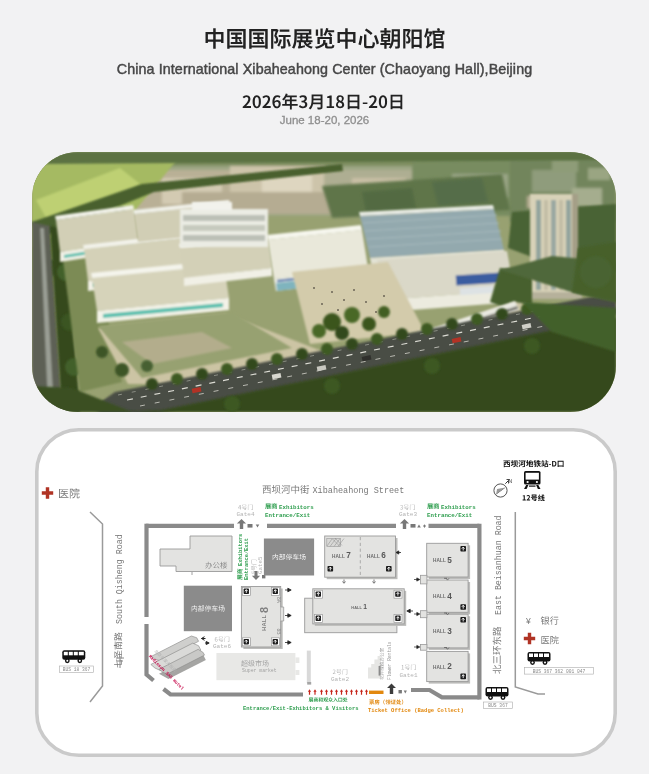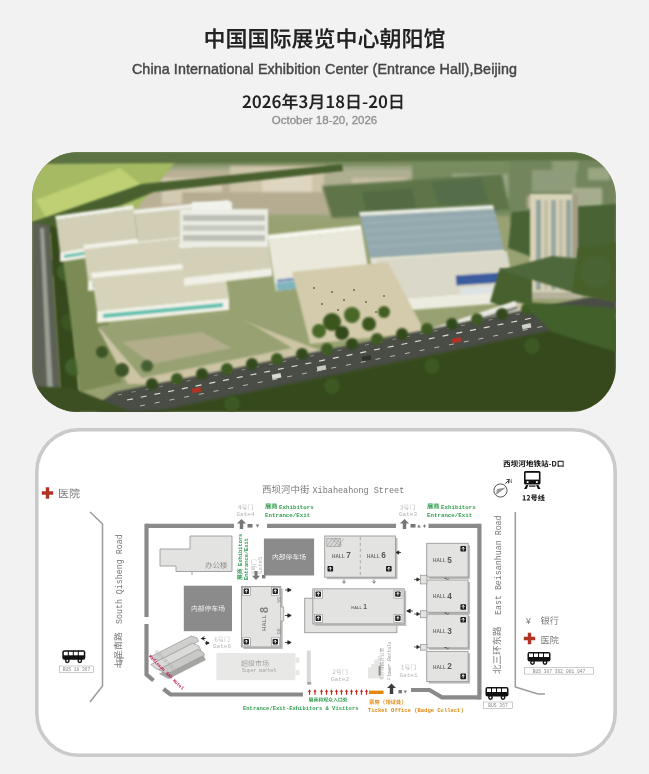--- a/index.html
+++ b/index.html
@@ -4,27 +4,27 @@
 html,body{margin:0;padding:0}
 body{width:649px;height:774px;background:#f2f2f3;font-family:"Liberation Sans",sans-serif;overflow:hidden;position:relative}
 .abs{position:absolute}
 </style></head>
 <body>
 
 <svg class="abs" style="left:0;top:0" width="649" height="150">
     <path d="M 205.5 32.0 H 223.5 V 42.9 H 221.1 V 34.3 H 207.9 V 43.0 H 205.5 Z M 206.7 39.4 H 222.5 V 41.7 H 206.7 Z M 213.2 28.2 H 215.7 V 48.7 H 213.2 Z M 230.9 32.6 H 241.9 V 34.7 H 230.9 Z M 231.5 37.1 H 241.4 V 39.1 H 231.5 Z M 230.7 42.0 H 242.3 V 43.9 H 230.7 Z M 235.3 33.3 H 237.5 V 43.0 H 235.3 Z M 238.4 39.8 239.9 39.1 Q 240.4 39.6 240.9 40.2 Q 241.5 40.8 241.8 41.3 L 240.2 42.2 Q 239.9 41.7 239.4 41.0 Q 238.9 40.4 238.4 39.8 Z M 227.2 29.1 H 245.7 V 48.7 H 243.2 V 31.2 H 229.6 V 48.7 H 227.2 Z M 228.5 45.4 H 244.4 V 47.6 H 228.5 Z M 252.9 32.6 H 263.9 V 34.7 H 252.9 Z M 253.5 37.1 H 263.4 V 39.1 H 253.5 Z M 252.7 42.0 H 264.3 V 43.9 H 252.7 Z M 257.3 33.3 H 259.5 V 43.0 H 257.3 Z M 260.4 39.8 261.9 39.1 Q 262.4 39.6 262.9 40.2 Q 263.5 40.8 263.8 41.3 L 262.2 42.2 Q 261.9 41.7 261.4 41.0 Q 260.9 40.4 260.4 39.8 Z M 249.2 29.1 H 267.7 V 48.7 H 265.2 V 31.2 H 251.6 V 48.7 H 249.2 Z M 250.5 45.4 H 266.4 V 47.6 H 250.5 Z M 271.1 29.1 H 276.6 V 31.2 H 273.3 V 48.7 H 271.1 Z M 276.1 29.1 H 276.5 L 276.9 29.0 L 278.6 29.9 Q 278.1 31.2 277.5 32.8 Q 277.0 34.3 276.4 35.6 Q 277.6 37.0 277.9 38.1 Q 278.3 39.3 278.3 40.3 Q 278.3 41.3 278.0 42.0 Q 277.8 42.7 277.2 43.1 Q 277.0 43.3 276.6 43.4 Q 276.3 43.5 275.9 43.6 Q 275.6 43.6 275.2 43.6 Q 274.8 43.6 274.4 43.6 Q 274.3 43.2 274.2 42.6 Q 274.1 42.0 273.8 41.6 Q 274.1 41.6 274.4 41.6 Q 274.7 41.6 274.9 41.6 Q 275.3 41.6 275.6 41.4 Q 275.8 41.3 275.9 40.9 Q 276.0 40.5 276.0 40.0 Q 276.0 39.2 275.6 38.2 Q 275.3 37.1 274.2 35.9 Q 274.5 35.1 274.8 34.3 Q 275.0 33.4 275.3 32.6 Q 275.5 31.8 275.7 31.0 Q 275.9 30.3 276.1 29.7 Z M 279.7 29.6 H 289.4 V 31.8 H 279.7 Z M 278.7 34.9 H 290.6 V 37.1 H 278.7 Z M 283.2 36.0 H 285.6 V 45.9 Q 285.6 46.8 285.4 47.4 Q 285.2 47.9 284.6 48.2 Q 284.0 48.5 283.2 48.6 Q 282.4 48.7 281.2 48.7 Q 281.2 48.2 281.0 47.5 Q 280.8 46.8 280.6 46.2 Q 281.3 46.3 281.9 46.3 Q 282.5 46.3 282.8 46.2 Q 283.0 46.2 283.1 46.2 Q 283.2 46.1 283.2 45.9 Z M 286.5 39.8 288.5 39.1 Q 289.0 40.2 289.5 41.5 Q 289.9 42.7 290.3 43.9 Q 290.6 45.1 290.8 46.0 L 288.6 46.8 Q 288.5 45.9 288.2 44.7 Q 287.9 43.5 287.4 42.2 Q 287.0 40.9 286.5 39.8 Z M 279.8 39.2 282.0 39.7 Q 281.6 41.0 281.2 42.3 Q 280.7 43.5 280.2 44.7 Q 279.6 45.8 279.1 46.7 Q 278.9 46.5 278.5 46.3 Q 278.2 46.0 277.8 45.8 Q 277.5 45.6 277.2 45.5 Q 278.1 44.3 278.8 42.6 Q 279.4 40.9 279.8 39.2 Z M 297.3 36.6 H 311.6 V 38.5 H 297.3 Z M 296.8 40.3 H 312.5 V 42.3 H 296.8 Z M 300.3 34.7 H 302.4 V 41.3 H 300.3 Z M 306.0 34.7 H 308.2 V 41.2 H 306.0 Z M 294.4 29.2 H 296.8 V 35.7 Q 296.8 37.1 296.7 38.8 Q 296.6 40.5 296.3 42.3 Q 296.1 44.0 295.5 45.7 Q 295.0 47.4 294.1 48.8 Q 293.9 48.6 293.5 48.3 Q 293.1 48.1 292.8 47.9 Q 292.3 47.7 292.0 47.5 Q 292.9 46.3 293.3 44.8 Q 293.8 43.2 294.1 41.7 Q 294.3 40.0 294.3 38.5 Q 294.4 37.0 294.4 35.7 Z M 295.9 29.2 H 311.3 V 34.8 H 295.9 V 32.8 H 308.9 V 31.2 H 295.9 Z M 305.1 41.1 Q 306.0 43.3 307.9 44.7 Q 309.9 46.2 312.8 46.8 Q 312.4 47.1 312.0 47.7 Q 311.6 48.3 311.4 48.7 Q 308.3 47.9 306.2 46.1 Q 304.2 44.3 303.2 41.5 Z M 309.8 42.1 311.6 43.3 Q 310.8 44.0 309.7 44.6 Q 308.6 45.2 307.8 45.6 L 306.2 44.5 Q 306.8 44.2 307.5 43.8 Q 308.2 43.4 308.8 42.9 Q 309.4 42.5 309.8 42.1 Z M 298.6 48.8 298.5 47.1 299.4 46.4 305.0 45.2 Q 304.9 45.7 304.9 46.2 Q 304.8 46.8 304.9 47.2 Q 303.0 47.6 301.8 47.9 Q 300.6 48.1 300.0 48.3 Q 299.4 48.5 299.1 48.6 Q 298.8 48.7 298.6 48.8 Z M 298.6 48.8 Q 298.5 48.5 298.4 48.2 Q 298.2 47.8 298.1 47.5 Q 297.9 47.1 297.7 46.9 Q 298.0 46.7 298.4 46.2 Q 298.8 45.7 298.8 44.9 V 41.2 L 301.0 41.3 V 46.4 Q 301.0 46.4 300.8 46.6 Q 300.5 46.8 300.2 47.0 Q 299.8 47.3 299.4 47.6 Q 299.1 47.9 298.8 48.3 Q 298.6 48.6 298.6 48.8 Z M 326.3 30.2 H 334.2 V 32.3 H 326.3 Z M 326.1 28.1 328.4 28.6 Q 328.0 30.0 327.6 31.3 Q 327.1 32.7 326.5 33.9 Q 325.9 35.1 325.3 36.0 Q 325.1 35.8 324.7 35.6 Q 324.3 35.3 323.9 35.1 Q 323.6 34.9 323.3 34.8 Q 324.2 33.6 325.0 31.8 Q 325.7 30.0 326.1 28.1 Z M 327.9 33.3 330.0 32.5 Q 330.4 33.0 330.9 33.6 Q 331.4 34.2 331.7 34.7 Q 332.1 35.3 332.3 35.8 L 330.2 36.7 Q 330.0 36.2 329.6 35.6 Q 329.3 35.0 328.8 34.4 Q 328.4 33.8 327.9 33.3 Z M 315.8 29.4 H 318.1 V 35.8 H 315.8 Z M 320.4 28.4 H 322.7 V 36.5 H 320.4 Z M 325.0 42.8 H 327.3 V 45.8 Q 327.3 46.2 327.5 46.3 Q 327.7 46.4 328.4 46.4 Q 328.6 46.4 329.0 46.4 Q 329.3 46.4 329.8 46.4 Q 330.3 46.4 330.7 46.4 Q 331.1 46.4 331.3 46.4 Q 331.7 46.4 331.9 46.3 Q 332.1 46.2 332.2 45.7 Q 332.3 45.3 332.3 44.4 Q 332.7 44.7 333.3 44.9 Q 333.9 45.1 334.4 45.2 Q 334.2 46.5 333.9 47.2 Q 333.7 47.9 333.1 48.1 Q 332.5 48.4 331.5 48.4 Q 331.4 48.4 331.0 48.4 Q 330.7 48.4 330.2 48.4 Q 329.8 48.4 329.4 48.4 Q 328.9 48.4 328.6 48.4 Q 328.3 48.4 328.1 48.4 Q 326.9 48.4 326.2 48.2 Q 325.5 47.9 325.2 47.4 Q 325.0 46.8 325.0 45.8 Z M 323.1 40.0 H 325.6 V 41.8 Q 325.6 42.5 325.4 43.2 Q 325.2 43.9 324.7 44.7 Q 324.1 45.4 323.1 46.1 Q 322.1 46.9 320.4 47.5 Q 318.7 48.2 316.3 48.7 Q 316.2 48.4 315.9 48.1 Q 315.7 47.8 315.4 47.4 Q 315.1 47.1 314.8 46.8 Q 317.1 46.4 318.6 45.9 Q 320.2 45.4 321.1 44.8 Q 322.0 44.3 322.4 43.8 Q 322.9 43.2 323.0 42.7 Q 323.1 42.2 323.1 41.7 Z M 317.4 37.1 H 331.9 V 43.9 H 329.4 V 39.1 H 319.8 V 44.1 H 317.4 Z M 337.5 32.0 H 355.5 V 42.9 H 353.1 V 34.3 H 339.9 V 43.0 H 337.5 Z M 338.7 39.4 H 354.5 V 41.7 H 338.7 Z M 345.2 28.2 H 347.7 V 48.7 H 345.2 Z M 364.0 34.4 H 366.4 V 44.9 Q 366.4 45.7 366.7 45.9 Q 366.9 46.1 367.8 46.1 Q 368.0 46.1 368.4 46.1 Q 368.9 46.1 369.4 46.1 Q 370.0 46.1 370.5 46.1 Q 371.0 46.1 371.2 46.1 Q 371.8 46.1 372.1 45.7 Q 372.4 45.4 372.5 44.5 Q 372.7 43.6 372.7 41.8 Q 373.0 42.0 373.4 42.2 Q 373.8 42.4 374.2 42.6 Q 374.7 42.7 375.0 42.8 Q 374.8 44.9 374.5 46.1 Q 374.2 47.3 373.4 47.8 Q 372.7 48.3 371.4 48.3 Q 371.2 48.3 370.8 48.3 Q 370.4 48.3 369.9 48.3 Q 369.4 48.3 368.9 48.3 Q 368.4 48.3 368.0 48.3 Q 367.6 48.3 367.5 48.3 Q 366.1 48.3 365.4 48.0 Q 364.6 47.7 364.3 46.9 Q 364.0 46.2 364.0 44.8 Z M 360.1 35.8 362.4 36.3 Q 362.3 37.6 362.0 39.3 Q 361.8 40.9 361.5 42.5 Q 361.1 44.1 360.7 45.3 L 358.3 44.3 Q 358.8 43.2 359.1 41.7 Q 359.5 40.3 359.7 38.8 Q 360.0 37.2 360.1 35.8 Z M 373.9 36.0 376.1 35.1 Q 376.7 36.4 377.3 37.9 Q 377.8 39.4 378.3 40.8 Q 378.7 42.2 378.9 43.4 L 376.6 44.4 Q 376.4 43.3 376.0 41.8 Q 375.6 40.4 375.0 38.8 Q 374.5 37.3 373.9 36.0 Z M 364.8 30.2 366.4 28.6 Q 367.4 29.3 368.6 30.1 Q 369.8 30.9 370.8 31.8 Q 371.9 32.6 372.5 33.3 L 370.8 35.1 Q 370.2 34.4 369.2 33.6 Q 368.1 32.7 367.0 31.8 Q 365.9 30.9 364.8 30.2 Z M 384.3 28.1 H 386.6 V 34.6 H 384.3 Z M 384.3 40.3 H 386.6 V 48.7 H 384.3 Z M 383.2 38.6 V 40.0 H 387.9 V 38.6 Z M 383.2 35.6 V 36.9 H 387.9 V 35.6 Z M 381.1 33.8 H 390.1 V 41.7 H 381.1 Z M 380.4 30.4 H 390.6 V 32.5 H 380.4 Z M 392.8 34.4 H 398.8 V 36.5 H 392.8 Z M 392.8 29.2 H 398.8 V 31.3 H 392.8 Z M 392.8 39.5 H 398.8 V 41.7 H 392.8 Z M 380.3 43.1 H 390.5 V 45.1 H 380.3 Z M 397.6 29.2 H 399.9 V 46.0 Q 399.9 46.9 399.7 47.4 Q 399.5 48.0 398.9 48.3 Q 398.4 48.6 397.5 48.6 Q 396.7 48.7 395.4 48.7 Q 395.4 48.4 395.3 47.9 Q 395.2 47.5 395.1 47.1 Q 394.9 46.7 394.7 46.4 Q 395.5 46.4 396.2 46.4 Q 396.9 46.4 397.1 46.4 Q 397.4 46.4 397.5 46.3 Q 397.6 46.2 397.6 45.9 Z M 391.7 29.2 H 393.9 V 36.9 Q 393.9 38.3 393.8 39.8 Q 393.7 41.4 393.3 43.0 Q 393.0 44.6 392.3 46.1 Q 391.7 47.6 390.6 48.7 Q 390.4 48.5 390.1 48.3 Q 389.7 48.0 389.3 47.8 Q 389.0 47.6 388.7 47.5 Q 389.7 46.4 390.3 45.0 Q 390.9 43.7 391.2 42.3 Q 391.5 40.9 391.6 39.6 Q 391.7 38.2 391.7 36.9 Z M 411.5 29.5 H 421.7 V 48.3 H 419.4 V 31.7 H 413.8 V 48.5 H 411.5 Z M 413.0 44.7 H 420.7 V 46.9 H 413.0 Z M 412.9 36.9 H 420.6 V 39.1 H 412.9 Z M 403.2 29.0 H 408.9 V 31.2 H 405.4 V 48.6 H 403.2 Z M 408.4 29.0 H 408.8 L 409.2 29.0 L 410.8 29.9 Q 410.2 31.3 409.6 32.8 Q 408.9 34.3 408.3 35.6 Q 409.2 36.4 409.7 37.3 Q 410.1 38.1 410.3 38.8 Q 410.5 39.6 410.5 40.2 Q 410.5 41.3 410.2 42.0 Q 410.0 42.7 409.4 43.1 Q 409.1 43.3 408.8 43.4 Q 408.4 43.5 408.0 43.6 Q 407.6 43.6 407.2 43.6 Q 406.7 43.6 406.3 43.6 Q 406.3 43.1 406.1 42.6 Q 406.0 41.9 405.7 41.5 Q 406.1 41.5 406.4 41.5 Q 406.8 41.5 407.0 41.5 Q 407.5 41.5 407.8 41.3 Q 408.1 41.1 408.2 40.8 Q 408.3 40.5 408.3 40.0 Q 408.3 39.1 407.9 38.1 Q 407.4 37.1 406.1 35.8 Q 406.4 35.1 406.8 34.3 Q 407.1 33.4 407.4 32.6 Q 407.7 31.8 408.0 31.0 Q 408.2 30.3 408.4 29.7 Z M 435.2 45.9 H 442.6 V 47.9 H 435.2 Z M 433.4 34.1 H 435.7 V 48.7 H 433.4 Z M 435.2 34.1 H 442.8 V 40.0 H 435.2 V 38.2 H 440.6 V 36.0 H 435.2 Z M 432.4 30.7 H 444.4 V 34.6 H 442.0 V 32.7 H 434.7 V 34.6 H 432.4 Z M 435.0 41.5 H 443.7 V 48.6 H 441.5 V 43.5 H 435.0 Z M 436.8 28.7 439.1 28.0 Q 439.4 28.5 439.7 29.2 Q 440.0 29.8 440.1 30.3 L 437.7 31.0 Q 437.6 30.5 437.4 29.9 Q 437.1 29.2 436.8 28.7 Z M 426.6 31.4 H 430.7 V 33.4 H 426.6 Z M 426.4 28.2 428.6 28.6 Q 428.4 30.4 427.9 32.1 Q 427.5 33.8 427.0 35.4 Q 426.4 36.9 425.8 38.0 Q 425.6 37.8 425.3 37.6 Q 425.0 37.3 424.6 37.0 Q 424.3 36.7 424.1 36.5 Q 424.6 35.5 425.1 34.1 Q 425.5 32.8 425.9 31.3 Q 426.2 29.7 426.4 28.2 Z M 430.1 31.4 H 430.5 L 430.8 31.3 L 432.4 31.7 Q 432.1 33.0 431.6 34.3 Q 431.2 35.6 430.7 36.5 L 428.9 35.9 Q 429.2 35.1 429.6 33.9 Q 429.9 32.7 430.1 31.7 Z M 427.0 48.6 426.6 46.5 427.2 45.7 431.6 42.6 Q 431.7 43.1 431.9 43.7 Q 432.1 44.3 432.3 44.7 Q 430.7 45.8 429.7 46.5 Q 428.8 47.2 428.2 47.6 Q 427.7 48.0 427.4 48.2 Q 427.2 48.4 427.0 48.6 Z M 427.0 48.6 Q 426.9 48.4 426.6 48.1 Q 426.4 47.8 426.2 47.5 Q 425.9 47.2 425.7 47.0 Q 425.9 46.8 426.3 46.4 Q 426.6 46.1 426.8 45.5 Q 427.1 45.0 427.1 44.4 V 36.2 H 429.4 V 45.7 Q 429.4 45.7 429.1 45.9 Q 428.9 46.2 428.5 46.5 Q 428.2 46.8 427.8 47.2 Q 427.5 47.6 427.2 48.0 Q 427.0 48.4 427.0 48.6 Z" fill="#222222"></path>
   </svg>
 
-<div class="abs" style="left:0;top:61px;width:649px;text-align:center;font-size:14.3px;color:#474747;-webkit-text-stroke:0.45px #474747;letter-spacing:0.1px">China International Exhibition Center (Entrance Hall),Beijing</div>
+<div class="abs" style="left:0;top:61px;width:649px;text-align:center;font-size:14.3px;color:#474747;-webkit-text-stroke:0.45px #474747;letter-spacing:0.1px">China International Xibaheahong Center (Chaoyang Hall),Beijing</div>
 
 <svg class="abs" style="left:0;top:0" width="649" height="150">
     <path d="M 242.7 108.0 V 106.7 Q 244.5 105.1 245.8 103.8 Q 247.0 102.4 247.6 101.3 Q 248.3 100.1 248.3 99.1 Q 248.3 98.5 248.0 98.0 Q 247.8 97.5 247.4 97.3 Q 246.9 97.0 246.2 97.0 Q 245.5 97.0 245.0 97.4 Q 244.4 97.8 243.9 98.3 L 242.6 97.1 Q 243.5 96.2 244.4 95.7 Q 245.3 95.2 246.5 95.2 Q 247.7 95.2 248.6 95.7 Q 249.4 96.2 249.9 97.0 Q 250.4 97.9 250.4 99.0 Q 250.4 100.2 249.8 101.4 Q 249.2 102.6 248.2 103.8 Q 247.3 105.0 246.0 106.2 Q 246.5 106.2 247.1 106.1 Q 247.6 106.1 248.1 106.1 H 251.0 V 108.0 Z M 256.8 108.2 Q 255.5 108.2 254.6 107.5 Q 253.7 106.8 253.2 105.3 Q 252.6 103.9 252.6 101.7 Q 252.6 99.5 253.2 98.1 Q 253.7 96.6 254.6 95.9 Q 255.5 95.2 256.8 95.2 Q 258.1 95.2 259.0 95.9 Q 259.9 96.6 260.4 98.1 Q 260.9 99.5 260.9 101.7 Q 260.9 103.9 260.4 105.3 Q 259.9 106.8 259.0 107.5 Q 258.1 108.2 256.8 108.2 Z M 256.8 106.5 Q 257.4 106.5 257.8 106.0 Q 258.3 105.6 258.6 104.5 Q 258.8 103.5 258.8 101.7 Q 258.8 99.9 258.6 98.9 Q 258.3 97.8 257.8 97.4 Q 257.4 97.0 256.8 97.0 Q 256.2 97.0 255.8 97.4 Q 255.3 97.8 255.0 98.9 Q 254.8 99.9 254.8 101.7 Q 254.8 103.5 255.0 104.5 Q 255.3 105.6 255.8 106.0 Q 256.2 106.5 256.8 106.5 Z M 262.5 108.0 V 106.7 Q 264.2 105.1 265.5 103.8 Q 266.7 102.4 267.3 101.3 Q 268.0 100.1 268.0 99.1 Q 268.0 98.5 267.7 98.0 Q 267.5 97.5 267.1 97.3 Q 266.6 97.0 266.0 97.0 Q 265.3 97.0 264.7 97.4 Q 264.1 97.8 263.6 98.3 L 262.3 97.1 Q 263.2 96.2 264.1 95.7 Q 265.0 95.2 266.3 95.2 Q 267.4 95.2 268.3 95.7 Q 269.2 96.2 269.6 97.0 Q 270.1 97.9 270.1 99.0 Q 270.1 100.2 269.5 101.4 Q 269.0 102.6 268.0 103.8 Q 267.0 105.0 265.7 106.2 Q 266.2 106.2 266.8 106.1 Q 267.3 106.1 267.8 106.1 H 270.7 V 108.0 Z M 276.9 108.2 Q 276.0 108.2 275.2 107.9 Q 274.4 107.5 273.8 106.7 Q 273.2 105.9 272.8 104.8 Q 272.4 103.6 272.4 101.9 Q 272.4 100.1 272.8 98.9 Q 273.2 97.6 273.9 96.8 Q 274.6 96.0 275.5 95.6 Q 276.3 95.2 277.3 95.2 Q 278.4 95.2 279.2 95.6 Q 280.0 96.0 280.5 96.6 L 279.3 97.9 Q 279.0 97.5 278.5 97.3 Q 277.9 97.0 277.4 97.0 Q 276.6 97.0 275.9 97.5 Q 275.3 98.0 274.9 99.0 Q 274.5 100.1 274.5 101.9 Q 274.5 103.5 274.8 104.6 Q 275.1 105.6 275.6 106.1 Q 276.2 106.5 276.8 106.5 Q 277.4 106.5 277.8 106.2 Q 278.2 105.9 278.4 105.4 Q 278.7 104.9 278.7 104.1 Q 278.7 103.3 278.4 102.8 Q 278.2 102.3 277.8 102.0 Q 277.4 101.7 276.7 101.7 Q 276.2 101.7 275.6 102.1 Q 275.0 102.4 274.5 103.2 L 274.4 101.7 Q 274.7 101.2 275.2 100.8 Q 275.7 100.5 276.2 100.3 Q 276.7 100.1 277.2 100.1 Q 278.2 100.1 279.0 100.6 Q 279.8 101.0 280.3 101.8 Q 280.7 102.7 280.7 104.1 Q 280.7 105.3 280.2 106.3 Q 279.7 107.2 278.8 107.7 Q 277.9 108.2 276.9 108.2 Z M 285.8 93.5 287.7 94.0 Q 287.2 95.3 286.6 96.5 Q 285.9 97.7 285.2 98.7 Q 284.5 99.7 283.7 100.5 Q 283.5 100.3 283.2 100.1 Q 283.0 99.9 282.7 99.7 Q 282.4 99.4 282.1 99.3 Q 282.9 98.6 283.6 97.7 Q 284.3 96.8 284.9 95.7 Q 285.4 94.7 285.8 93.5 Z M 286.0 95.5 H 296.8 V 97.3 H 285.1 Z M 284.9 99.5 H 296.5 V 101.2 H 286.7 V 104.9 H 284.9 Z M 282.2 104.0 H 297.7 V 105.8 H 282.2 Z M 289.9 96.4 H 291.8 V 109.5 H 289.9 Z M 303.0 108.2 Q 302.0 108.2 301.3 108.0 Q 300.5 107.8 299.9 107.4 Q 299.3 107.0 298.9 106.5 L 300.0 105.1 Q 300.5 105.6 301.2 106.0 Q 301.9 106.4 302.8 106.4 Q 303.5 106.4 304.0 106.2 Q 304.5 106.0 304.8 105.5 Q 305.1 105.1 305.1 104.5 Q 305.1 103.8 304.8 103.4 Q 304.5 102.9 303.7 102.6 Q 302.9 102.3 301.5 102.3 V 100.7 Q 302.7 100.7 303.4 100.5 Q 304.1 100.2 304.4 99.7 Q 304.7 99.3 304.7 98.7 Q 304.7 97.9 304.2 97.4 Q 303.7 97.0 302.9 97.0 Q 302.2 97.0 301.6 97.3 Q 301.0 97.6 300.4 98.1 L 299.3 96.7 Q 300.1 96.0 301.0 95.6 Q 301.9 95.2 303.0 95.2 Q 304.2 95.2 305.0 95.6 Q 305.9 96.0 306.4 96.7 Q 306.9 97.4 306.9 98.5 Q 306.9 99.6 306.4 100.3 Q 305.8 101.0 304.8 101.4 V 101.5 Q 305.5 101.7 306.1 102.1 Q 306.7 102.5 307.0 103.1 Q 307.3 103.8 307.3 104.6 Q 307.3 105.8 306.8 106.6 Q 306.2 107.4 305.2 107.8 Q 304.2 108.2 303.0 108.2 Z M 312.8 94.4 H 321.4 V 96.2 H 312.8 Z M 312.8 98.5 H 321.5 V 100.2 H 312.8 Z M 312.7 102.5 H 321.4 V 104.3 H 312.7 Z M 311.6 94.4 H 313.5 V 100.0 Q 313.5 101.1 313.3 102.3 Q 313.2 103.6 312.9 104.9 Q 312.5 106.2 311.9 107.4 Q 311.2 108.6 310.1 109.5 Q 310.0 109.3 309.7 109.0 Q 309.5 108.8 309.2 108.5 Q 308.9 108.3 308.7 108.2 Q 309.7 107.3 310.3 106.3 Q 310.9 105.3 311.1 104.2 Q 311.4 103.1 311.5 102.0 Q 311.6 100.9 311.6 99.9 Z M 320.6 94.4 H 322.5 V 107.1 Q 322.5 107.9 322.3 108.4 Q 322.0 108.8 321.5 109.1 Q 320.9 109.3 320.0 109.4 Q 319.1 109.4 317.7 109.4 Q 317.7 109.2 317.5 108.8 Q 317.4 108.5 317.3 108.1 Q 317.1 107.7 317.0 107.5 Q 317.6 107.5 318.2 107.5 Q 318.9 107.6 319.4 107.6 Q 319.8 107.6 320.0 107.6 Q 320.3 107.5 320.5 107.4 Q 320.6 107.3 320.6 107.1 Z M 326.7 108.0 V 106.2 H 329.5 V 97.9 H 327.2 V 96.5 Q 328.1 96.3 328.8 96.0 Q 329.4 95.8 330.0 95.4 H 331.7 V 106.2 H 334.1 V 108.0 Z M 340.1 108.2 Q 338.9 108.2 338.0 107.8 Q 337.0 107.4 336.5 106.6 Q 336.0 105.9 336.0 104.9 Q 336.0 104.1 336.3 103.4 Q 336.6 102.8 337.1 102.3 Q 337.6 101.9 338.2 101.6 V 101.5 Q 337.4 101.0 337.0 100.2 Q 336.5 99.5 336.5 98.5 Q 336.5 97.5 337.0 96.8 Q 337.4 96.0 338.3 95.6 Q 339.1 95.2 340.2 95.2 Q 341.3 95.2 342.1 95.7 Q 342.9 96.1 343.3 96.8 Q 343.8 97.6 343.8 98.6 Q 343.8 99.2 343.5 99.8 Q 343.3 100.3 342.9 100.7 Q 342.5 101.2 342.1 101.5 V 101.6 Q 342.7 101.9 343.2 102.3 Q 343.7 102.8 343.9 103.4 Q 344.2 104.1 344.2 104.9 Q 344.2 105.8 343.7 106.6 Q 343.2 107.4 342.3 107.8 Q 341.3 108.2 340.1 108.2 Z M 340.9 100.9 Q 341.4 100.4 341.7 99.9 Q 341.9 99.3 341.9 98.7 Q 341.9 98.2 341.7 97.7 Q 341.5 97.3 341.1 97.1 Q 340.7 96.8 340.1 96.8 Q 339.4 96.8 338.9 97.3 Q 338.5 97.7 338.5 98.5 Q 338.5 99.1 338.8 99.6 Q 339.1 100.0 339.7 100.3 Q 340.2 100.7 340.9 100.9 Z M 340.1 106.6 Q 340.7 106.6 341.2 106.4 Q 341.6 106.2 341.9 105.8 Q 342.1 105.4 342.1 104.8 Q 342.1 104.3 341.9 103.9 Q 341.7 103.5 341.3 103.2 Q 340.9 102.9 340.4 102.7 Q 339.8 102.4 339.2 102.2 Q 338.6 102.6 338.3 103.2 Q 337.9 103.9 337.9 104.7 Q 337.9 105.2 338.2 105.7 Q 338.5 106.1 339.0 106.4 Q 339.5 106.6 340.1 106.6 Z M 347.7 94.7 H 359.4 V 109.2 H 357.4 V 96.5 H 349.6 V 109.3 H 347.7 Z M 349.0 100.4 H 358.3 V 102.2 H 349.0 Z M 349.0 106.3 H 358.3 V 108.2 H 349.0 Z M 362.8 104.0 V 102.4 H 367.4 V 104.0 Z M 368.9 108.0 V 106.7 Q 370.7 105.1 372.0 103.8 Q 373.2 102.4 373.8 101.3 Q 374.5 100.1 374.5 99.1 Q 374.5 98.5 374.2 98.0 Q 374.0 97.5 373.6 97.3 Q 373.1 97.0 372.5 97.0 Q 371.7 97.0 371.2 97.4 Q 370.6 97.8 370.1 98.3 L 368.8 97.1 Q 369.7 96.2 370.6 95.7 Q 371.5 95.2 372.7 95.2 Q 373.9 95.2 374.8 95.7 Q 375.7 96.2 376.1 97.0 Q 376.6 97.9 376.6 99.0 Q 376.6 100.2 376.0 101.4 Q 375.4 102.6 374.4 103.8 Q 373.5 105.0 372.2 106.2 Q 372.7 106.2 373.3 106.1 Q 373.8 106.1 374.3 106.1 H 377.2 V 108.0 Z M 383.0 108.2 Q 381.8 108.2 380.8 107.5 Q 379.9 106.8 379.4 105.3 Q 378.8 103.9 378.8 101.7 Q 378.8 99.5 379.4 98.1 Q 379.9 96.6 380.8 95.9 Q 381.8 95.2 383.0 95.2 Q 384.3 95.2 385.2 95.9 Q 386.1 96.6 386.6 98.1 Q 387.1 99.5 387.1 101.7 Q 387.1 103.9 386.6 105.3 Q 386.1 106.8 385.2 107.5 Q 384.3 108.2 383.0 108.2 Z M 383.0 106.5 Q 383.6 106.5 384.1 106.0 Q 384.5 105.6 384.8 104.5 Q 385.0 103.5 385.0 101.7 Q 385.0 99.9 384.8 98.9 Q 384.5 97.8 384.1 97.4 Q 383.6 97.0 383.0 97.0 Q 382.4 97.0 382.0 97.4 Q 381.5 97.8 381.2 98.9 Q 381.0 99.9 381.0 101.7 Q 381.0 103.5 381.2 104.5 Q 381.5 105.6 382.0 106.0 Q 382.4 106.5 383.0 106.5 Z M 390.6 94.7 H 402.3 V 109.2 H 400.4 V 96.5 H 392.5 V 109.3 H 390.6 Z M 391.9 100.4 H 401.2 V 102.2 H 391.9 Z M 391.9 106.3 H 401.2 V 108.2 H 391.9 Z" fill="#222222"></path>
   </svg>
 
-<div class="abs" style="left:0;top:114px;width:649px;text-align:center;font-size:11.5px;color:#8e8e8e;-webkit-text-stroke:0.3px #8e8e8e">October 18-20, 2026</div>
+<div class="abs" style="left:0;top:114px;width:649px;text-align:center;font-size:11.5px;color:#8e8e8e;-webkit-text-stroke:0.3px #8e8e8e">June 18-20, 2026</div>
 
 <svg class="abs" style="left:32px;top:152px" width="584" height="260" viewBox="0 0 584 260">
 <defs>
 <clipPath id="pclip">
         <rect x="0" y="0" width="584" height="260" rx="46" ry="46"></rect>
       </clipPath>
 <filter id="soft" x="-10%" y="-10%" width="120%" height="120%">
         <feGaussianBlur stdDeviation="0.9"></feGaussianBlur>
       </filter>
 <filter id="soft2" x="-10%" y="-10%" width="120%" height="120%">

